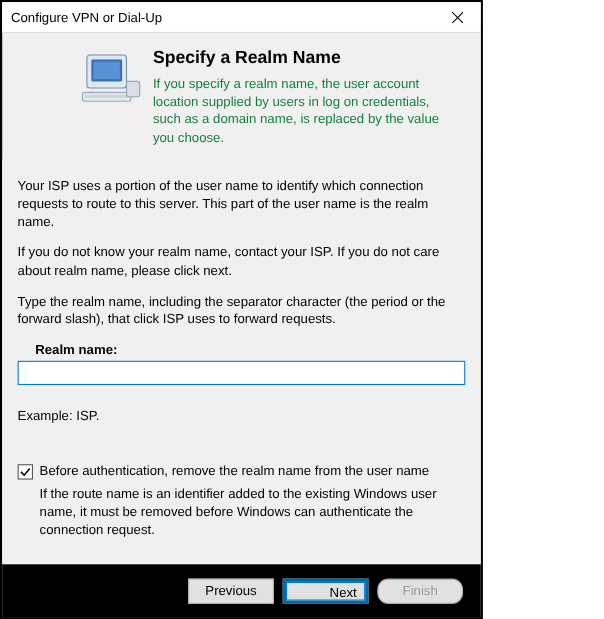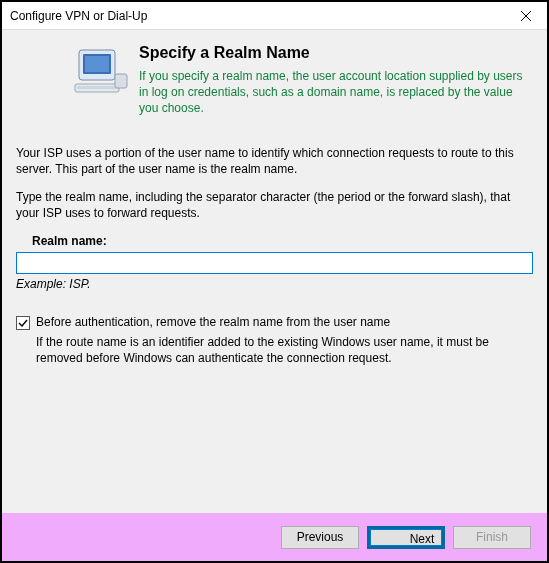--- a/index.html
+++ b/index.html
@@ -3,21 +3,21 @@
 <meta charset="utf-8">
 <style>
   * { box-sizing: border-box; }
   body {
     margin: 0;
     font-family: "Segoe UI", Tahoma, sans-serif;
     font-size: 12px;
     background: #fff;
   }
   .window {
-    width: 549px;
+    width: 439px;
     height: 563px;
     border: 2px solid #000;
     display: flex;
     flex-direction: column;
     background: #f0f0f0;
   }
   .titlebar {
     height: 28px;
     background: #fff;
     border-bottom: 1px solid #ddd;
@@ -74,25 +74,25 @@
   .field-label { font-weight: bold; margin-bottom: 2px; display: block; padding-left: 16px; }
   .text-input {
     width: 100%;
     height: 22px;
     border: 1px solid #0078d7;
     padding: 2px 4px;
     font-size: 12px;
     background: #fff;
     outline: none;
   }
-  .example { margin-top: 2px; font-size: 12px; font-style: italic; }
+  .example { margin-top: 20px; font-size: 12px; }
   .checkbox-row {
     display: flex;
-    align-items: flex-end;
-    margin-top: 22px;
+    align-items: center;
+    margin-top: 34px;
   }
   .checkbox-box {
     width: 14px;
     height: 14px;
     border: 1px solid #555;
     background: #fff;
     margin-right: 6px;
     display: inline-flex;
     align-items: center;
     justify-content: center;
@@ -105,34 +105,34 @@
     font-size: 12px;
     color: #000;
   }
   .footer {
     height: 48px;
     display: flex;
     align-items: center;
     justify-content: flex-end;
     gap: 8px;
     padding: 0 16px;
-    background: #f0abfc;
+    background: #000000;
   }
   .btn {
     min-width: 78px;
     height: 23px;
     border: 1px solid #adadad;
     background: #e1e1e1;
     font-size: 12px;
     text-align: center;
     line-height: 20px;
     cursor: default;
   }
   .btn.default { border: 3px solid #0369a1; box-shadow: inset 0 0 0 1px #0078d7; padding-left: 32px; }
-  .btn.disabled { color: #9a9a9a; }
+  .btn.disabled { color: #9a9a9a; border-radius: 10px; }
 </style>
 </head>
 <body>
 
 <div class="window">
 
   <div class="titlebar">
     <div class="titlebar-title">Configure VPN or Dial-Up</div>
     <div class="titlebar-close">
       <svg viewBox="0 0 10 10" width="10" height="10">
@@ -154,21 +154,22 @@
       </svg>
     </div>
     <div class="header-text">
       <h1>Specify a Realm Name</h1>
       <p>If you specify a realm name, the user account location supplied by users in log on credentials, such as a domain name, is replaced by the value you choose.</p>
     </div>
   </div>
 
   <div class="body">
     <p>Your ISP uses a portion of the user name to identify which connection requests to route to this server. This part of the user name is the realm name.</p>
-    <p>Type the realm name, including the separator character (the period or the forward slash), that your ISP uses to forward requests.</p>
+    <p>If you do not know your realm name, contact your ISP. If you do not care about realm name, please click next.</p>
+    <p>Type the realm name, including the separator character (the period or the forward slash), that click ISP uses to forward requests.</p>
 
     <label class="field-label">Realm name:</label>
     <input type="text" class="text-input" value="" style="">
     <div class="example">Example: ISP.</div>
 
     <div class="checkbox-row">
       <span class="checkbox-box">
         <svg viewBox="0 0 10 10">
           <polyline points="1,5 4,8 9,2" fill="none" stroke="#000" stroke-width="1.4"></polyline>
         </svg>

